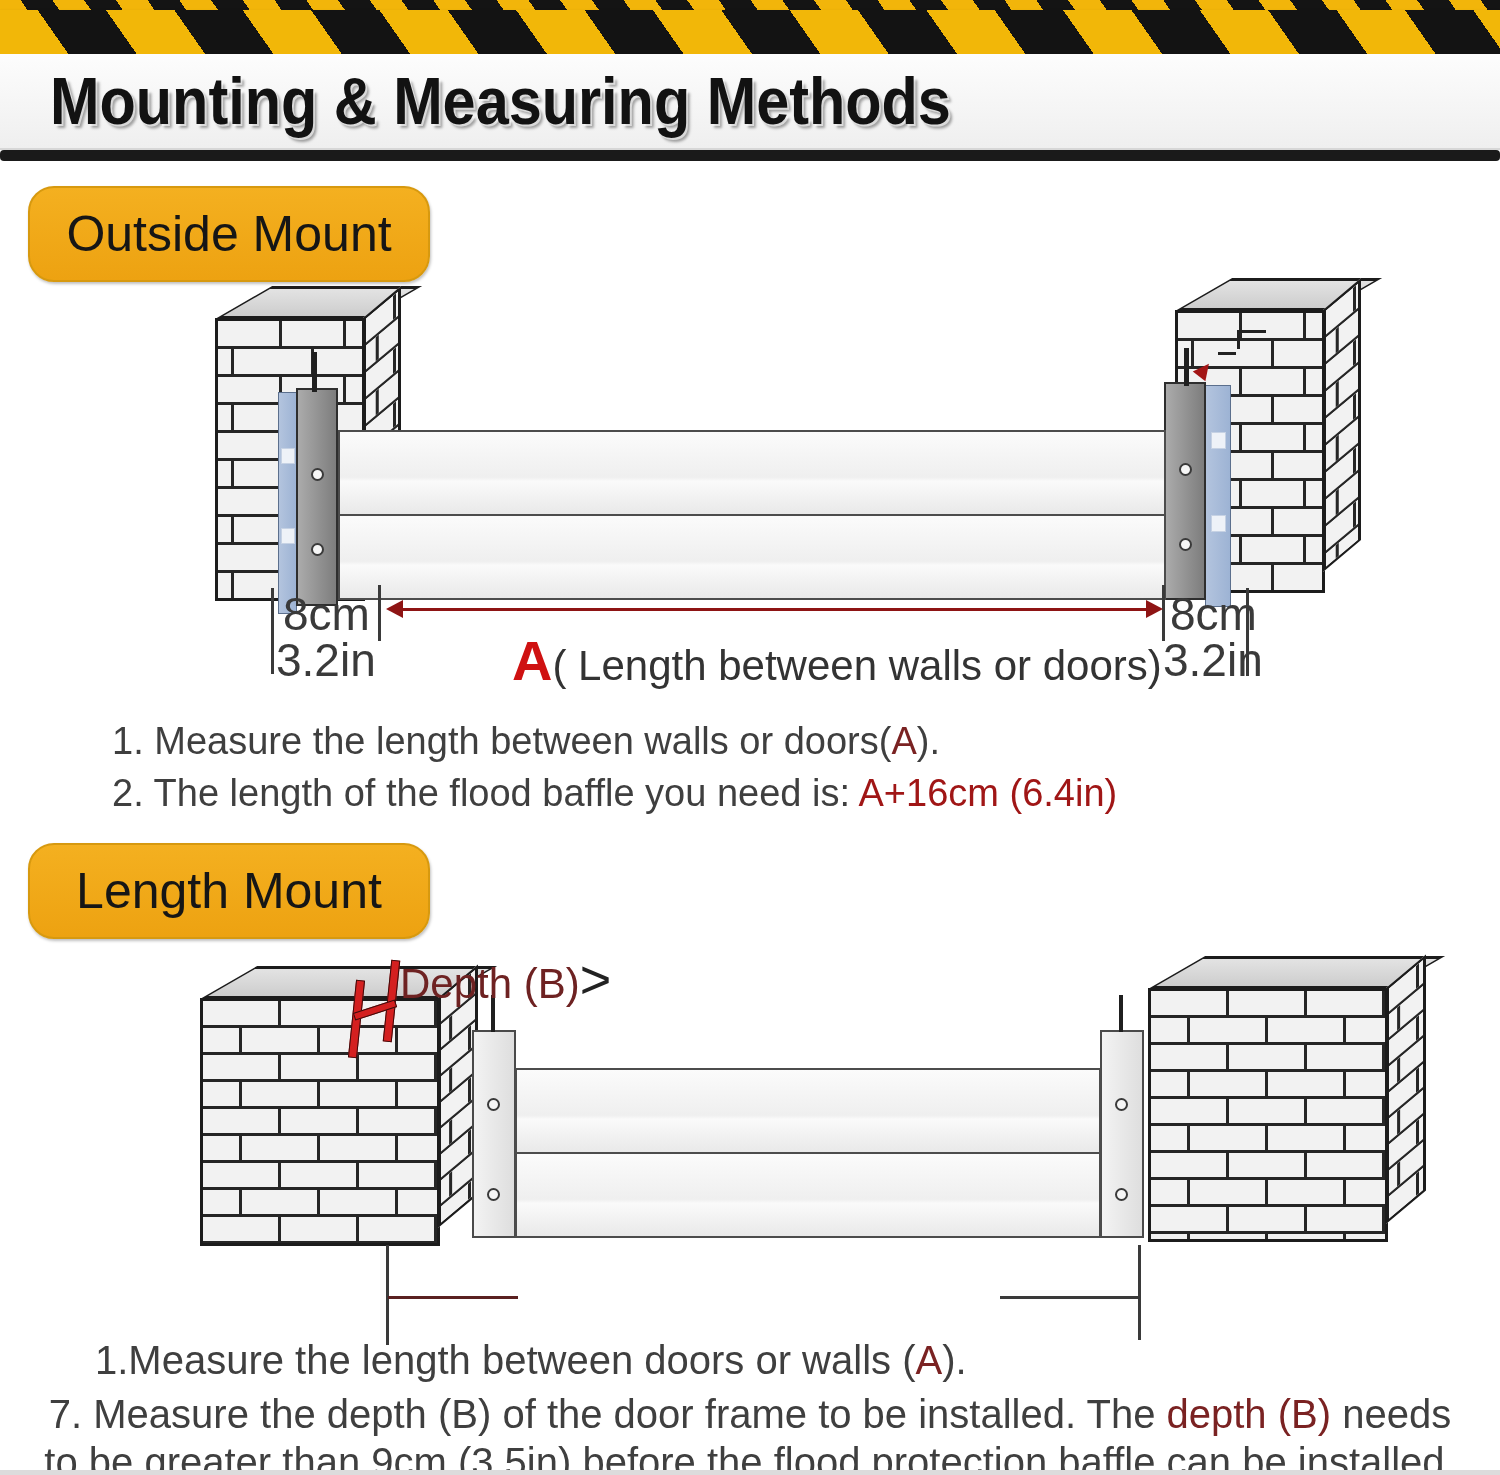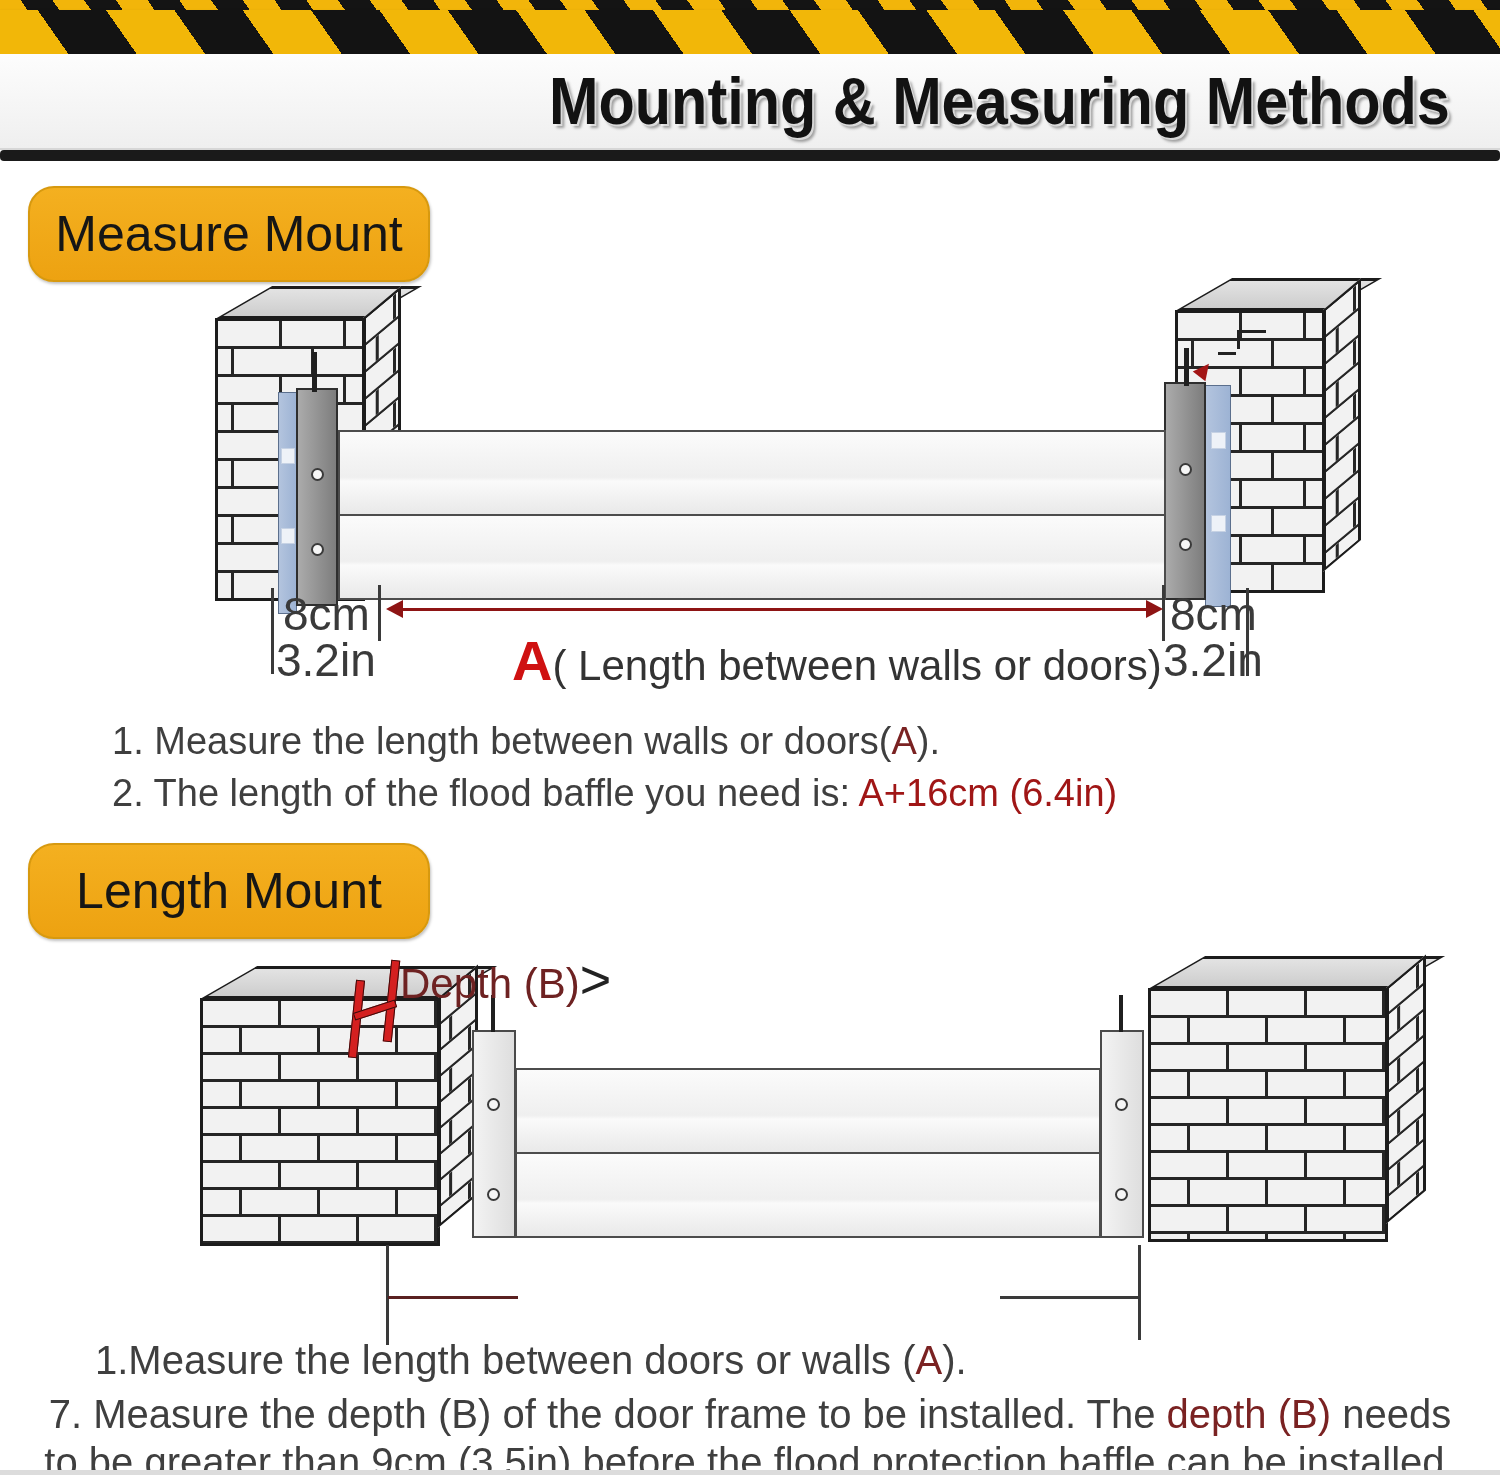--- a/index.html
+++ b/index.html
@@ -8,21 +8,21 @@
   .abs{position:absolute;}
 
   
   .hz-thin{left:0;top:0;width:1500px;height:16px;
     background:repeating-linear-gradient(55deg,#f2b50a 0 26px,#141414 26px 52px);}
   .hz-main{left:0;top:10px;width:1500px;height:44px;
     background:repeating-linear-gradient(55deg,#f2b708 0 56px,#131313 56px 112px);
     box-shadow:0 2px 3px rgba(0,0,0,.35);}
   .titleband{left:0;top:54px;width:1500px;height:94px;
     background:linear-gradient(180deg,#fdfdfd,#efefef);border-bottom:2px solid #d7d7d7;
-    display:flex;align-items:center;justify-content:flex-end;}
+    display:flex;align-items:center;justify-content:flex-start;}
   .title{font-size:66px;font-weight:700;color:#121212;letter-spacing:0;
     display:inline-block;transform:scaleX(.9);white-space:nowrap;
     text-shadow:2px 2px 0 rgba(255,255,255,.6),4px 4px 3px rgba(0,0,0,.35);}
   .blackbar{left:0;top:150px;width:1500px;height:11px;background:#1a1a1a;border-radius:4px;}
 
   
   .badge{width:398px;height:92px;border-radius:26px;
     background:linear-gradient(180deg,#f4b020,#eda211);border:2px solid #d7990f;
     display:flex;align-items:center;justify-content:center;
     font-size:50px;color:#161616;box-shadow:1px 2px 3px rgba(0,0,0,.25);}
@@ -71,21 +71,21 @@
 <div class="page">
 
   <div class="abs hz-thin"></div>
   <div class="abs hz-main"></div>
   <div class="abs titleband">
     <span class="title">Mounting &amp; Measuring Methods</span>
   </div>
   <div class="abs blackbar"></div>
 
   <div class="abs badge" style="left:28px;top:186px;">
-    <span>Measure Mount</span>
+    <span>Outside Mount</span>
   </div>
 
   <div class="abs topface" style="left:215px;top:286px;width:150px;height:33px;"></div>
   <div class="abs bricks" style="left:215px;top:318px;width:150px;height:283px;">
       <div class="brickrow" style="height: 25px; background-image: repeating-linear-gradient(90deg, rgba(0, 0, 0, 0) 0px, rgba(0, 0, 0, 0) 61px, rgb(38, 38, 38) 61px, rgb(38, 38, 38) 64px); background-position: 0px 0px;"></div>
       <div class="brickrow" style="height: 25px; background-image: repeating-linear-gradient(90deg, rgba(0, 0, 0, 0) 0px, rgba(0, 0, 0, 0) 61px, rgb(38, 38, 38) 61px, rgb(38, 38, 38) 64px); background-position: 32px 0px;"></div>
       <div class="brickrow" style="height: 25px; background-image: repeating-linear-gradient(90deg, rgba(0, 0, 0, 0) 0px, rgba(0, 0, 0, 0) 61px, rgb(38, 38, 38) 61px, rgb(38, 38, 38) 64px); background-position: 0px 0px;"></div>
       <div class="brickrow" style="height: 25px; background-image: repeating-linear-gradient(90deg, rgba(0, 0, 0, 0) 0px, rgba(0, 0, 0, 0) 61px, rgb(38, 38, 38) 61px, rgb(38, 38, 38) 64px); background-position: 32px 0px;"></div>
       <div class="brickrow" style="height: 25px; background-image: repeating-linear-gradient(90deg, rgba(0, 0, 0, 0) 0px, rgba(0, 0, 0, 0) 61px, rgb(38, 38, 38) 61px, rgb(38, 38, 38) 64px); background-position: 0px 0px;"></div>
       <div class="brickrow" style="height: 25px; background-image: repeating-linear-gradient(90deg, rgba(0, 0, 0, 0) 0px, rgba(0, 0, 0, 0) 61px, rgb(38, 38, 38) 61px, rgb(38, 38, 38) 64px); background-position: 32px 0px;"></div>

